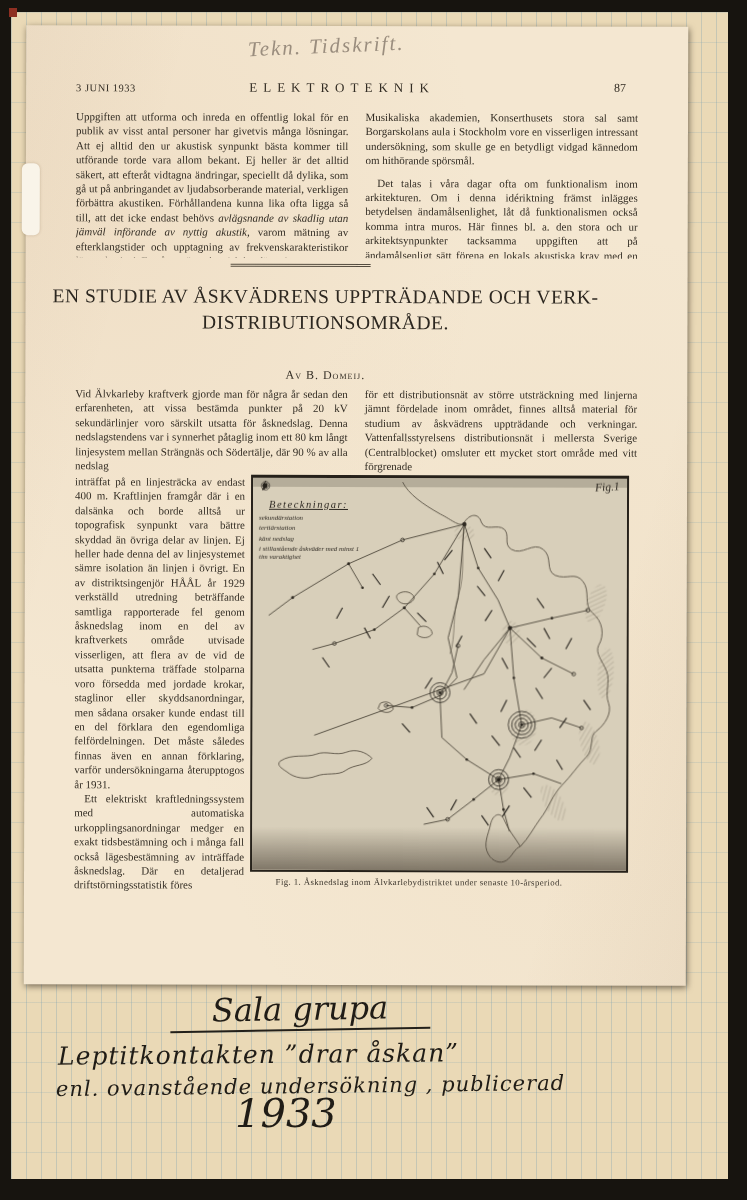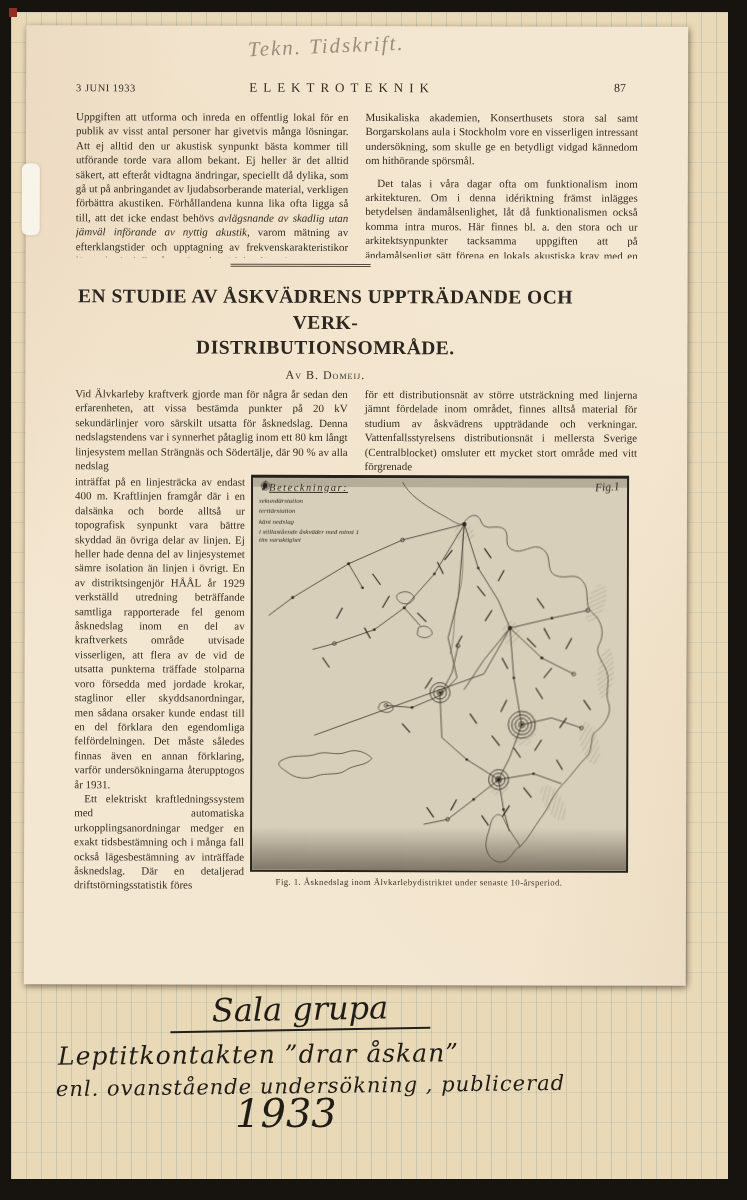--- a/index.html
+++ b/index.html
@@ -49,42 +49,42 @@
   .col { flex:1; font-size:11px; line-height:14.4px; text-align:justify; }
   .col p { margin:0; }
   .col p.indent { text-indent:12px; margin-top:8px; }
   .divider {
     position:absolute; left:205px; top:238px; width:140px; height:1px;
     border-top:1.5px solid #544c3f; border-bottom:1px solid #544c3f;
   }
   
   .article-title {
     position:absolute; left:20px; top:258px; width:560px; margin:0;
-    text-align:center; font-weight:bold; font-size:19.5px; line-height:25.5px;
+    text-align:center; font-weight:normal; font-size:19.5px; line-height:25.5px;
     letter-spacing:0.5px; color:#2c2720;
   }
   .article-title span { display:block; }
   .byline { position:absolute; left:20px; top:342px; width:560px; text-align:center;
     font-variant:small-caps; font-size:12px; letter-spacing:1px; }
   .article-columns {
     position:absolute; left:50px; top:361px; width:562px; height:88px; overflow:hidden;
     display:flex; gap:17px;
   }
   .wrap-row { position:absolute; left:50px; top:449px; width:566px; display:flex; }
   .narrow-col { width:170px; font-size:11px; line-height:14.4px; text-align:justify;
     height:432px; overflow:hidden; }
   .narrow-col p { margin:0; }
   .narrow-col p.indent { text-indent:10px; }
   
   .map-figure { position:relative; margin:0 0 0 6px; width:374px; height:392px;
     border:2px solid #26211a; border-top-width:3px; background:#d8cfba; overflow:hidden; }
   .map-figure svg { position:absolute; left:0; top:0; }
   .legend { position:absolute; top:3px; left:6px; width:150px; color:#2c2720; }
   .legend-title { font-style:italic; font-size:10.5px; letter-spacing:1.5px;
-    text-decoration:underline; margin:1px 0 4px 10px; }
+    text-decoration:underline; margin:18px 0 4px 10px; }
   .legend-item { display:flex; gap:5px; align-items:flex-start;
     font-size:6.9px; font-style:italic; line-height:7.8px; margin-bottom:2.5px; }
   .legend-item .sym { flex:0 0 13px; height:10px; }
   .legend-item span.lbl { max-width:110px; display:inline-block; }
   .fig-label { position:absolute; top:2px; right:7px; font-style:italic; font-size:11.5px;
     color:#2c2720; transform:rotate(-4deg); }
   .caption { position:absolute; left:180px; top:851px; width:430px; text-align:center;
     font-size:8.8px; letter-spacing:0.4px; color:#3a342b; }
   
   .hw { position:absolute; color:#201c16; font-family:"DejaVu Serif",serif; font-style:italic; }

